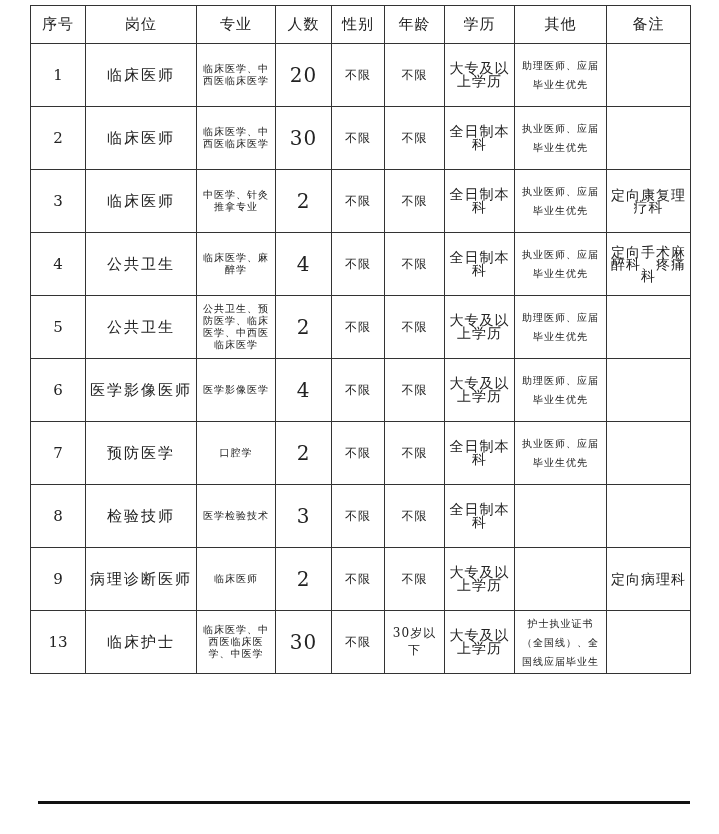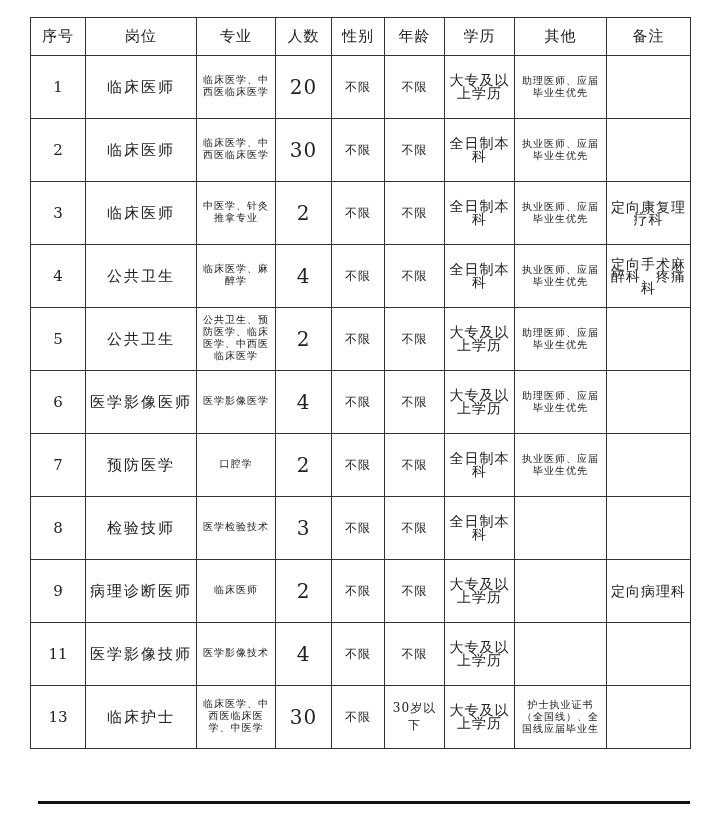--- a/index.html
+++ b/index.html
@@ -1,28 +1,28 @@
 <!DOCTYPE html>
 <html><head>
 <meta charset="utf-8">
 <style>
   html, body { margin:0; padding:0; background:#ffffff; }
   body { width:719px; height:834px; position:relative; overflow:hidden;
          font-family:"DejaVu Serif", "Liberation Serif", serif; color:#222; }
-  table.recruit { position:absolute; left:30px; top:17px; border-collapse:collapse; table-layout:fixed; }
+  table.recruit { position:absolute; left:30px; top:5px; border-collapse:collapse; table-layout:fixed; }
   table.recruit th, table.recruit td { border:1.5px solid #333; text-align:center; vertical-align:middle; padding:0 3px; }
   table.recruit th { height:37px; font-size:15px; font-weight:normal; letter-spacing:1px; }
   table.recruit td { height:62px; }
   .c-no { font-size:15px; }
   .c-post { font-size:15px; letter-spacing:2px; }
-  .c-major { font-size:10px; line-height:12px; letter-spacing:1px;font-family:Liberation Mono, monospace; }
+  .c-major { font-size:10px; line-height:12px; letter-spacing:1px; }
   .c-count { font-size:20px; letter-spacing:1px; }
   .c-gender, .c-age { font-size:12px; letter-spacing:1px; }
   .c-edu { font-size:14px; line-height:13px; letter-spacing:1px; }
-  .c-other { font-size:10px; line-height:12px; letter-spacing:1px; }
+  .c-other { font-size:10px; line-height:19px; letter-spacing:1px; }
   .c-note { font-size:14px; line-height:12px; letter-spacing:1px; }
   .bottom-rule { position:absolute; left:38px; top:801px; width:652px; height:3px; background:#111; }
 </style>
 </head>
 <body>
 
 <table class="recruit">
   <colgroup>
     <col style="width:55px">
       <col style="width:111px">
@@ -141,31 +141,20 @@
         <td class="c-post">病理诊断医师</td>
         <td class="c-major">临床医师</td>
         <td class="c-count">2</td>
         <td class="c-gender">不限</td>
         <td class="c-age">不限</td>
         <td class="c-edu">大专及以上学历</td>
         <td class="c-other"></td>
         <td class="c-note">定向病理科</td>
       </tr>
       <tr>
-        <td class="c-no">11</td>
-        <td class="c-post">医学影像技师</td>
-        <td class="c-major">医学影像技术</td>
-        <td class="c-count">4</td>
-        <td class="c-gender">不限</td>
-        <td class="c-age">不限</td>
-        <td class="c-edu">大专及以上学历</td>
-        <td class="c-other"></td>
-        <td class="c-note"></td>
-      </tr>
-      <tr>
         <td class="c-no">13</td>
         <td class="c-post">临床护士</td>
         <td class="c-major">临床医学、中西医临床医学、中医学</td>
         <td class="c-count">30</td>
         <td class="c-gender">不限</td>
         <td class="c-age">30岁以下</td>
         <td class="c-edu">大专及以上学历</td>
         <td class="c-other">护士执业证书（全国线）、全国线应届毕业生</td>
         <td class="c-note"></td>
       </tr>

